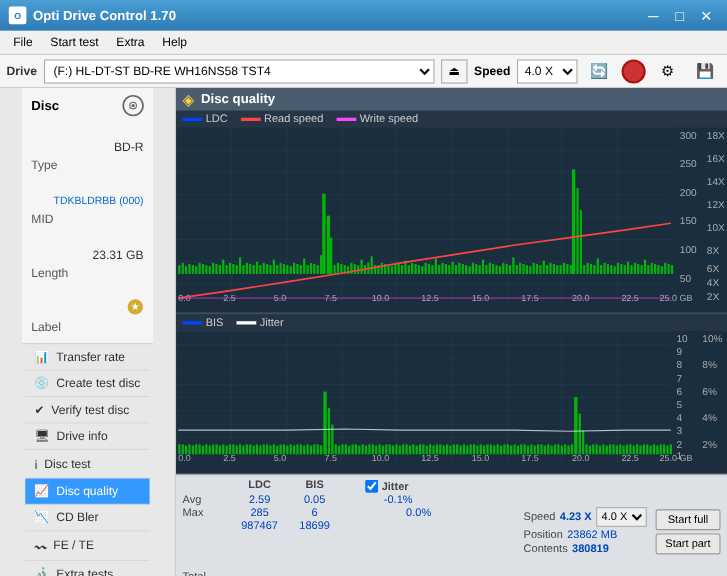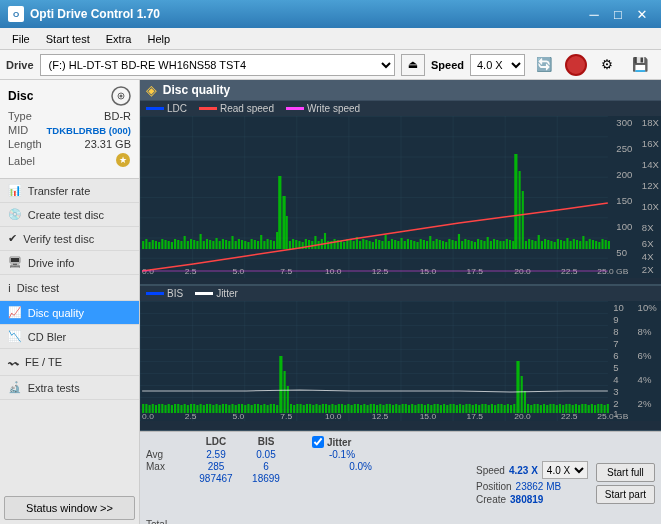--- a/index.html
+++ b/index.html
@@ -54,38 +54,39 @@
     .drive-btn { width: 24px; height: 22px; background: #f5f5f5; border: 1px solid #aaa; cursor: pointer; display: flex; align-items: center; justify-content: center; font-size: 11px; }
     .speed-label { font-size: 11px; font-weight: bold; }
     .speed-select { width: 55px; height: 22px; font-size: 11px; border: 1px solid #aaa; background: white; padding: 0 2px; }
     .icon-btn { width: 28px; height: 24px; background: transparent; border: 1px solid transparent; cursor: pointer; display: flex; align-items: center; justify-content: center; border-radius: 2px; }
 
     
     .main-content { display: flex; height: calc(524px - 28px - 22px - 30px); }
 
     
     .sidebar {
-      width: 140px;
+      width: 160px;
       background: #e8e8e8;
       border-right: 1px solid #ccc;
       display: flex;
       flex-direction: column;
       flex-shrink: 0;
+      align-items: center;
     }
     .disc-panel {
       background: #f5f5f5;
       border-bottom: 1px solid #ccc;
       padding: 6px 8px;
     }
     .disc-header { display: flex; align-items: center; justify-content: space-between; margin-bottom: 4px; }
     .disc-title { font-size: 12px; font-weight: bold; }
     .disc-row { display: flex; justify-content: space-between; align-items: center; margin: 2px 0; font-size: 11px; }
-    .disc-key { color: #555; }
+    .disc-key { color: #555; margin-top: 35px; }
     .disc-val { color: #333; font-weight: 500; }
-    .disc-val.blue { color: #0066cc; font-weight: bold; }
+    .disc-val.blue { color: #0066cc; }
     .disc-val.data { color: #0066cc; }
 
     .nav-items { flex: 1; }
     .nav-item {
       display: flex;
       align-items: center;
       padding: 5px 8px;
       font-size: 11px;
       cursor: pointer;
       border-bottom: 1px solid #d8d8d8;
@@ -723,21 +724,21 @@
             <span style="color:#0044bb;font-weight:bold;">4.23 X</span>
             <select style="font-size:10px;height:18px;border:1px solid #aaa;">
               <option>4.0 X</option>
             </select>
           </div>
           <div style="display:flex;gap:4px;align-items:center;">
             <span style="color:#444;">Position</span>
             <span style="color:#0044bb;font-weight:normal;">23862 MB</span>
           </div>
           <div style="display:flex;gap:4px;align-items:center;">
-            <span style="color:#444;">Create</span>
+            <span style="color:#444;">Contents</span>
             <span style="color:#0044bb;font-weight:bold;">380819</span>
           </div>
         </div>
 
         <div style="display:flex;flex-direction:column;gap:3px;">
           <button class="action-btn">Start full</button>
           <button class="action-btn">Start part</button>
         </div>
       </div>
 

